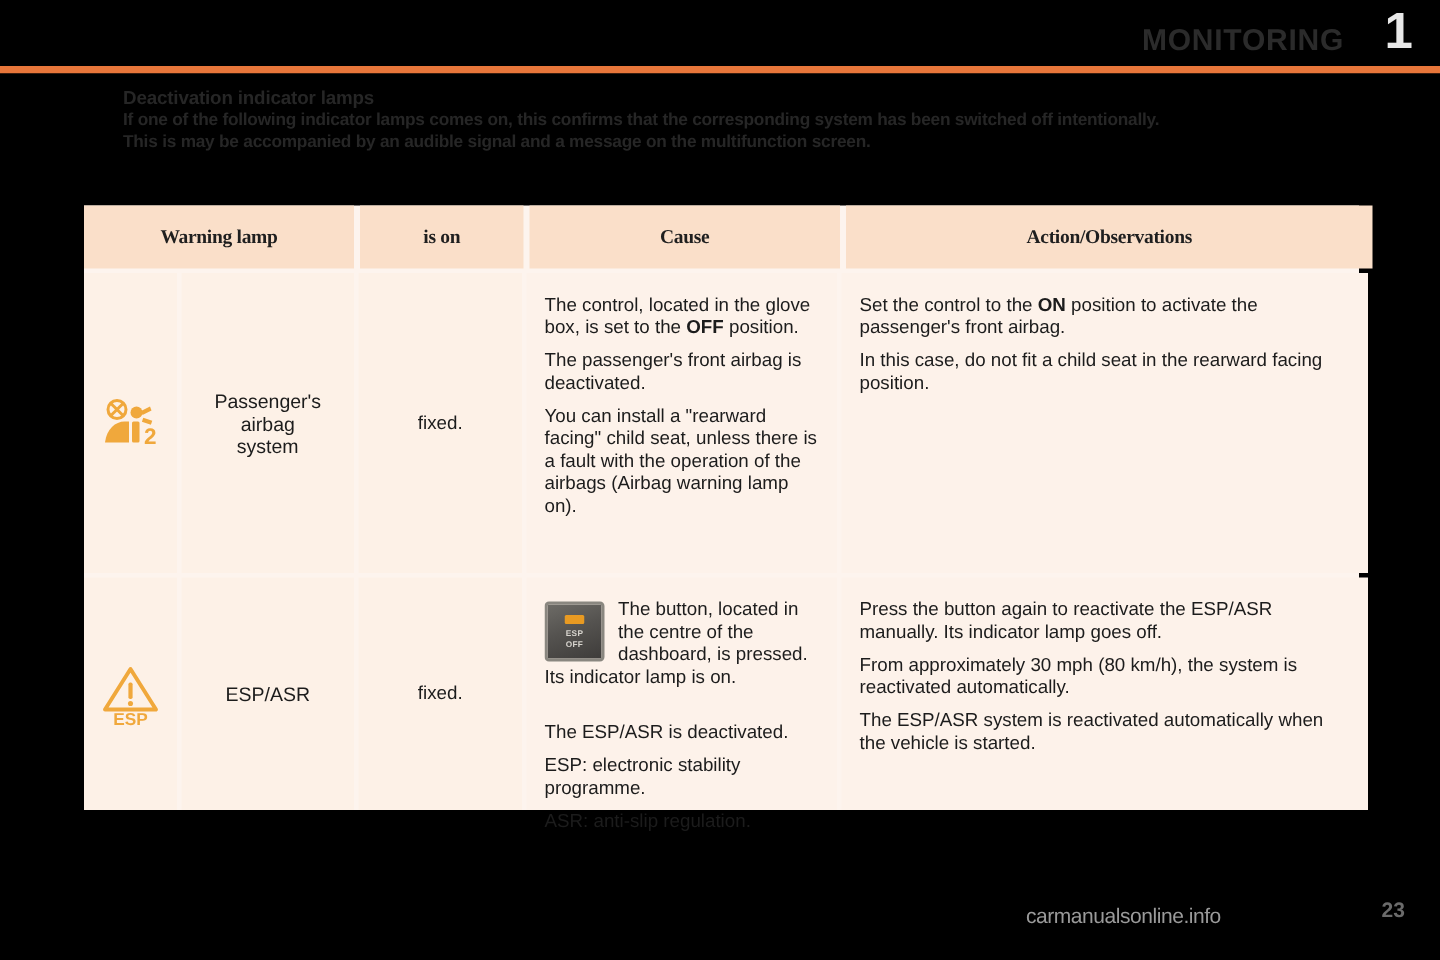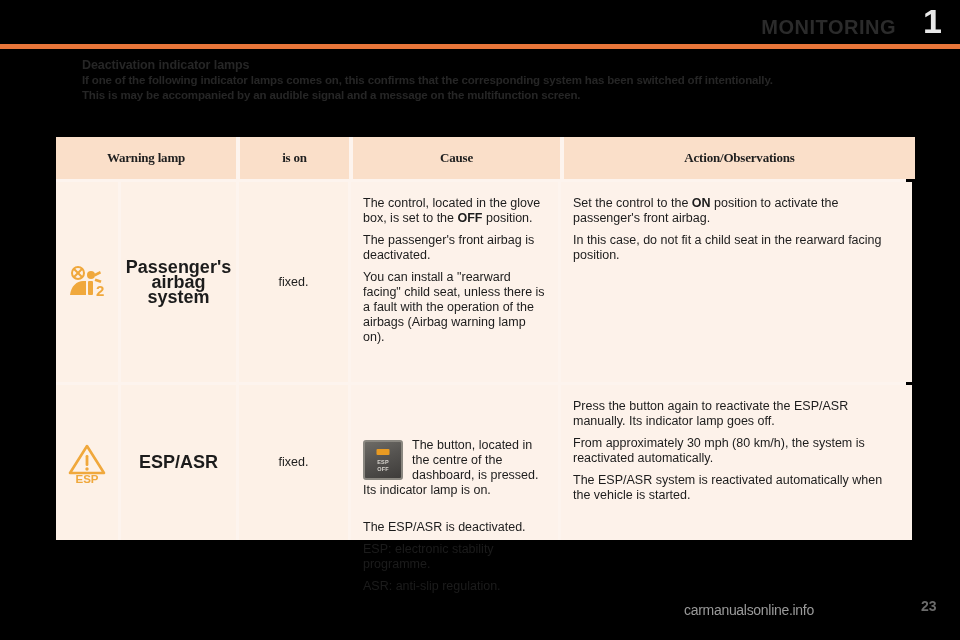--- a/index.html
+++ b/index.html
@@ -146,22 +146,22 @@
     justify-content: center;
     text-align: center;
   }
   .td.cause-cell, .td.action-cell {
     background: #fdf2ea;
     padding: 14px 12px;
   }
   .td.cause-cell { font-size: 12.5px; }
 
   .lamp-name {
-    font-size: 18px;
-    font-weight: bold;
+    font-size: 13px;
+    font-weight: normal;
     color: #1c1c1c;
     line-height: 15px;
     text-align: center;
   }
   .ison-text {
     font-size: 12.5px;
     color: #1c1c1c;
   }
 
   .para { margin-bottom: 7px; }
@@ -204,21 +204,21 @@
     position: absolute;
     left: 0; right: 0;
     top: 17px;
     text-align: center;
     font-size: 5.5px;
     font-weight: bold;
     color: #d8d5cf;
     line-height: 6.5px;
     letter-spacing: 0.2px;
   }
-  .cause-flow { overflow: hidden; margin-top: 39px; }
+  .cause-flow { overflow: hidden; }
 
   
   .watermark {
     position: absolute;
     left: 684px;
     top: 602px;
     font-size: 14px;
     color: #9a9a9a;
     letter-spacing: -0.3px;
     white-space: nowrap;

